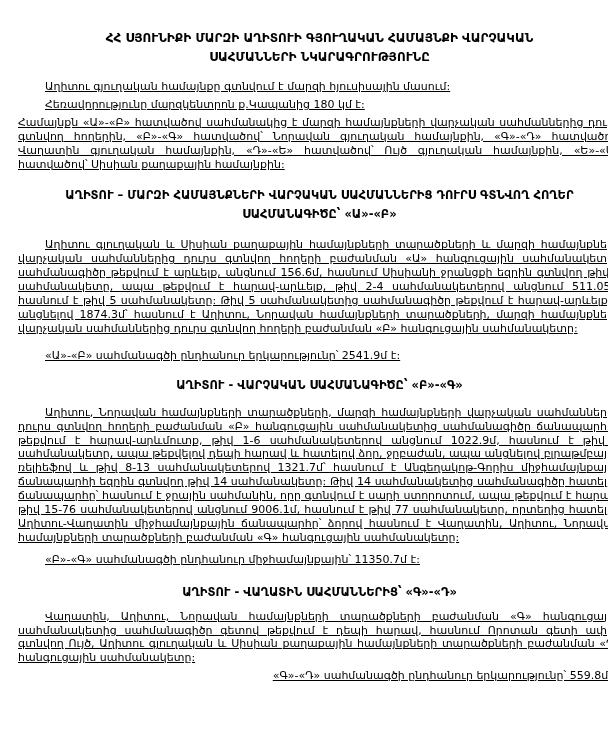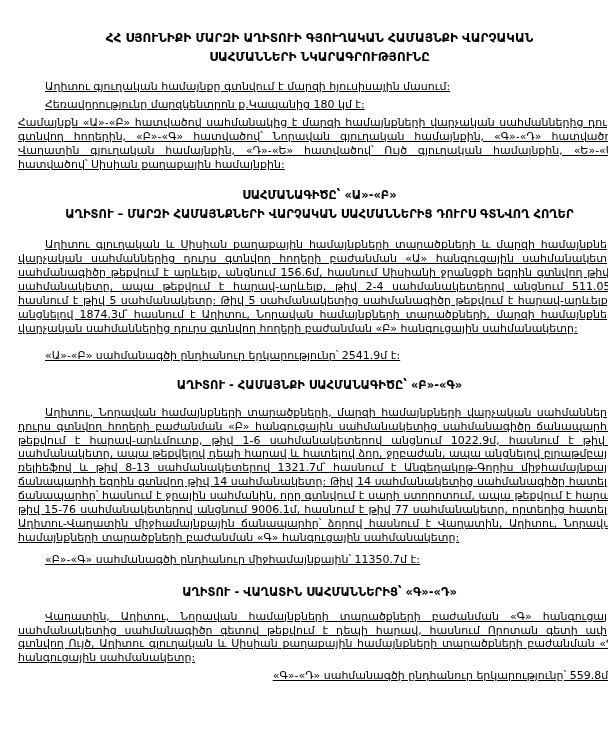--- a/index.html
+++ b/index.html
@@ -49,28 +49,28 @@
   <div class="doc-title">
     <div>ՀՀ ՍՅՈՒՆԻՔԻ ՄԱՐԶԻ ԱՂԻՏՈՒԻ ԳՅՈՒՂԱԿԱՆ ՀԱՄԱՅՆՔԻ ՎԱՐՉԱԿԱՆ</div>
     <div>ՍԱՀՄԱՆՆԵՐԻ ՆԿԱՐԱԳՐՈՒԹՅՈՒՆԸ</div>
   </div>
 
   <p class="para indent">Աղիտու գյուղական համայնքը գտնվում է մարզի հյուսիսային մասում:</p>
   <p class="para indent">Հեռավորությունը մարզկենտրոն ք.Կապանից  180 կմ է:</p>
   <p class="para just">Համայնքն «Ա»-«Բ» հատվածով սահմանակից է մարզի համայնքների վարչական սահմաններից դուրս գտնվող հողերին, «Բ»-«Գ» հատվածով՝ Նորավան գյուղական համայնքին, «Գ»-«Դ» հատվածով՝ Վաղատին գյուղական համայնքին, «Դ»-«Ե» հատվածով՝ Ույծ գյուղական համայնքին, «Ե»-«Ա» հատվածով՝ Սիսիան քաղաքային համայնքին:</p>
 
   <div class="sec-heading h-ab">
+    <div>ԱՂԻՏՈՒ – ՄԱՐԶԻ ՀԱՄԱՅՆՔՆԵՐԻ ՎԱՐՉԱԿԱՆ ՍԱՀՄԱՆՆԵՐԻՑ ԴՈՒՐՍ ԳՏՆՎՈՂ ՀՈՂԵՐ</div>
     <div>ՍԱՀՄԱՆԱԳԻԾԸ՝ «Ա»-«Բ»</div>
-    <div>ԱՂԻՏՈՒ – ՄԱՐԶԻ ՀԱՄԱՅՆՔՆԵՐԻ ՎԱՐՉԱԿԱՆ ՍԱՀՄԱՆՆԵՐԻՑ ԴՈՒՐՍ ԳՏՆՎՈՂ ՀՈՂԵՐ</div>
   </div>
   <p class="para just indent">Աղիտու գյուղական և Սիսիան քաղաքային համայնքների տարածքների և մարզի համայնքների վարչական սահմաններից դուրս գտնվող հողերի բաժանման «Ա» հանգուցային սահմանակետից սահմանագիծը թեքվում է արևելք, անցնում 156.6մ, հասնում Սիսիանի ջրանցքի եզրին գտնվող թիվ 1 սահմանակետը, ապա թեքվում է հարավ-արևելք, թիվ 2-4 սահմանակետերով անցնում 511.05մ, հասնում է թիվ 5 սահմանակետը: Թիվ 5 սահմանակետից սահմանագիծը թեքվում է հարավ-արևելք և անցնելով 1874.3մ՝ հասնում է Աղիտու, Նորավան համայնքների տարածքների, մարզի համայնքների վարչական սահմաններից դուրս գտնվող հողերի բաժանման «Բ» հանգուցային սահմանակետը:</p>
   <p class="para indent mt-13">«Ա»-«Բ» սահմանագծի ընդհանուր երկարությունը՝ 2541.9մ է:</p>
 
   <div class="sec-heading h-bg">
-    <div>ԱՂԻՏՈՒ - ՀԱՄԱՅՆՔԻ ՍԱՀՄԱՆԱԳԻԾԸ՝ «Բ»-«Գ»</div>
+    <div>ԱՂԻՏՈՒ - ՎԱՐՉԱԿԱՆ ՍԱՀՄԱՆԱԳԻԾԸ՝ «Բ»-«Գ»</div>
   </div>
   <p class="para just indent">Աղիտու, Նորավան համայնքների տարածքների, մարզի համայնքների վարչական սահմաններից դուրս գտնվող հողերի բաժանման «Բ» հանգուցային սահմանակետից սահմանագիծը ճանապարհով թեքվում է հարավ-արևմուտք, թիվ 1-6 սահմանակետերով անցնում 1022.9մ, հասնում է թիվ 7 սահմանակետը, ապա թեքվելով դեպի հարավ և հատելով ձոր, ջրբաժան, ապա անցնելով բլրաթմբային ռելիեֆով և թիվ 8-13 սահմանակետերով 1321.7մ՝ հասնում է Անգեղակոթ-Գորիս միջհամայնքային ճանապարհի եզրին գտնվող թիվ 14 սահմանակետը: Թիվ 14 սահմանակետից սահմանագիծը հատելով ճանապարհը՝ հասնում է ջրային սահմանին, որը գտնվում է սարի ստորոտում, ապա թեքվում է հարավ, թիվ 15-76 սահմանակետերով անցնում 9006.1մ, հասնում է թիվ 77 սահմանակետը, որտեղից հատելով Աղիտու-Վաղատին միջհամայնքային ճանապարհը՝ ձորով հասնում է Վաղատին, Աղիտու, Նորավան համայնքների տարածքների բաժանման «Գ» հանգուցային սահմանակետը:</p>
   <p class="para indent mt-8">«Բ»-«Գ» սահմանագծի ընդհանուր միջհամայնքային՝ 11350.7մ է:</p>
 
   <div class="sec-heading h-gd">
     <div>ԱՂԻՏՈՒ - ՎԱՂԱՏԻՆ ՍԱՀՄԱՆՆԵՐԻՑ՝ «Գ»-«Դ»</div>
   </div>
   <p class="para just indent">Վաղատին, Աղիտու, Նորավան համայնքների տարածքների բաժանման «Գ» հանգուցային սահմանակետից սահմանագիծը գետով թեքվում է դեպի հարավ, հասնում Որոտան գետի ափին գտնվող Ույծ, Աղիտու գյուղական և Սիսիան քաղաքային համայնքների տարածքների բաժանման «Դ» հանգուցային սահմանակետը:</p>
   <p class="para indent mt-0">«Գ»-«Դ» սահմանագծի ընդհանուր երկարությունը՝ 559.8մ է:</p>
 

